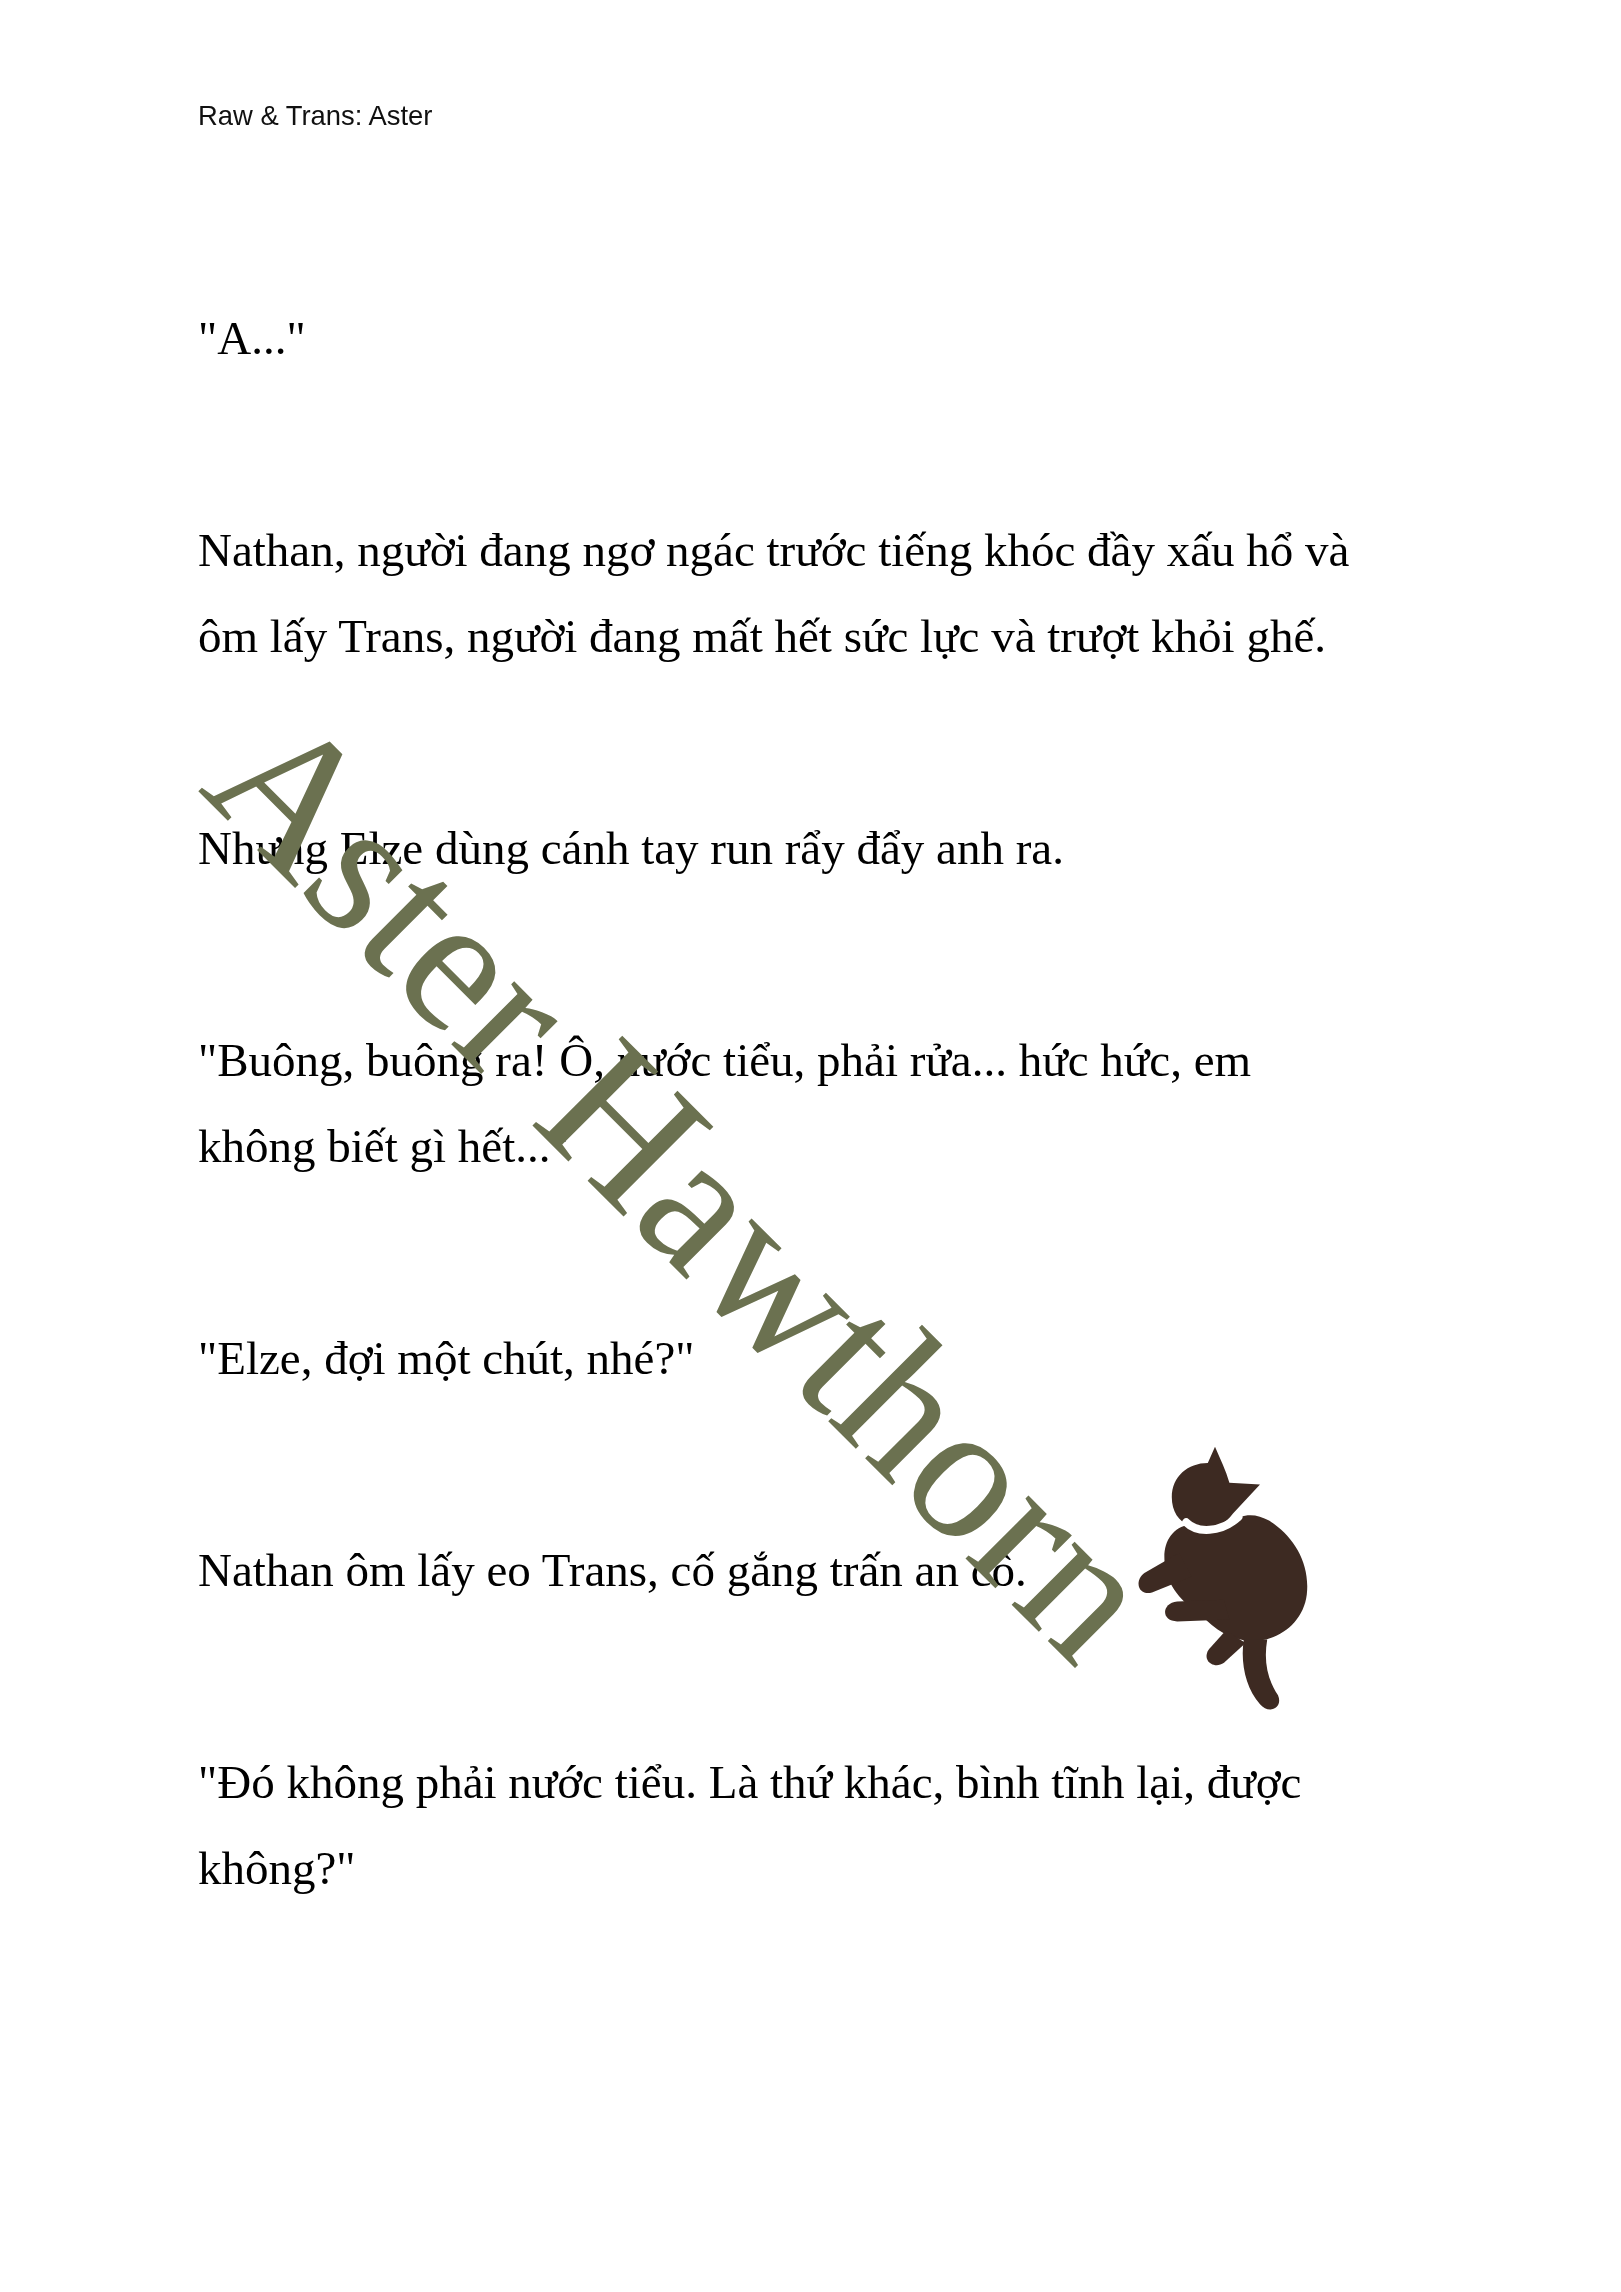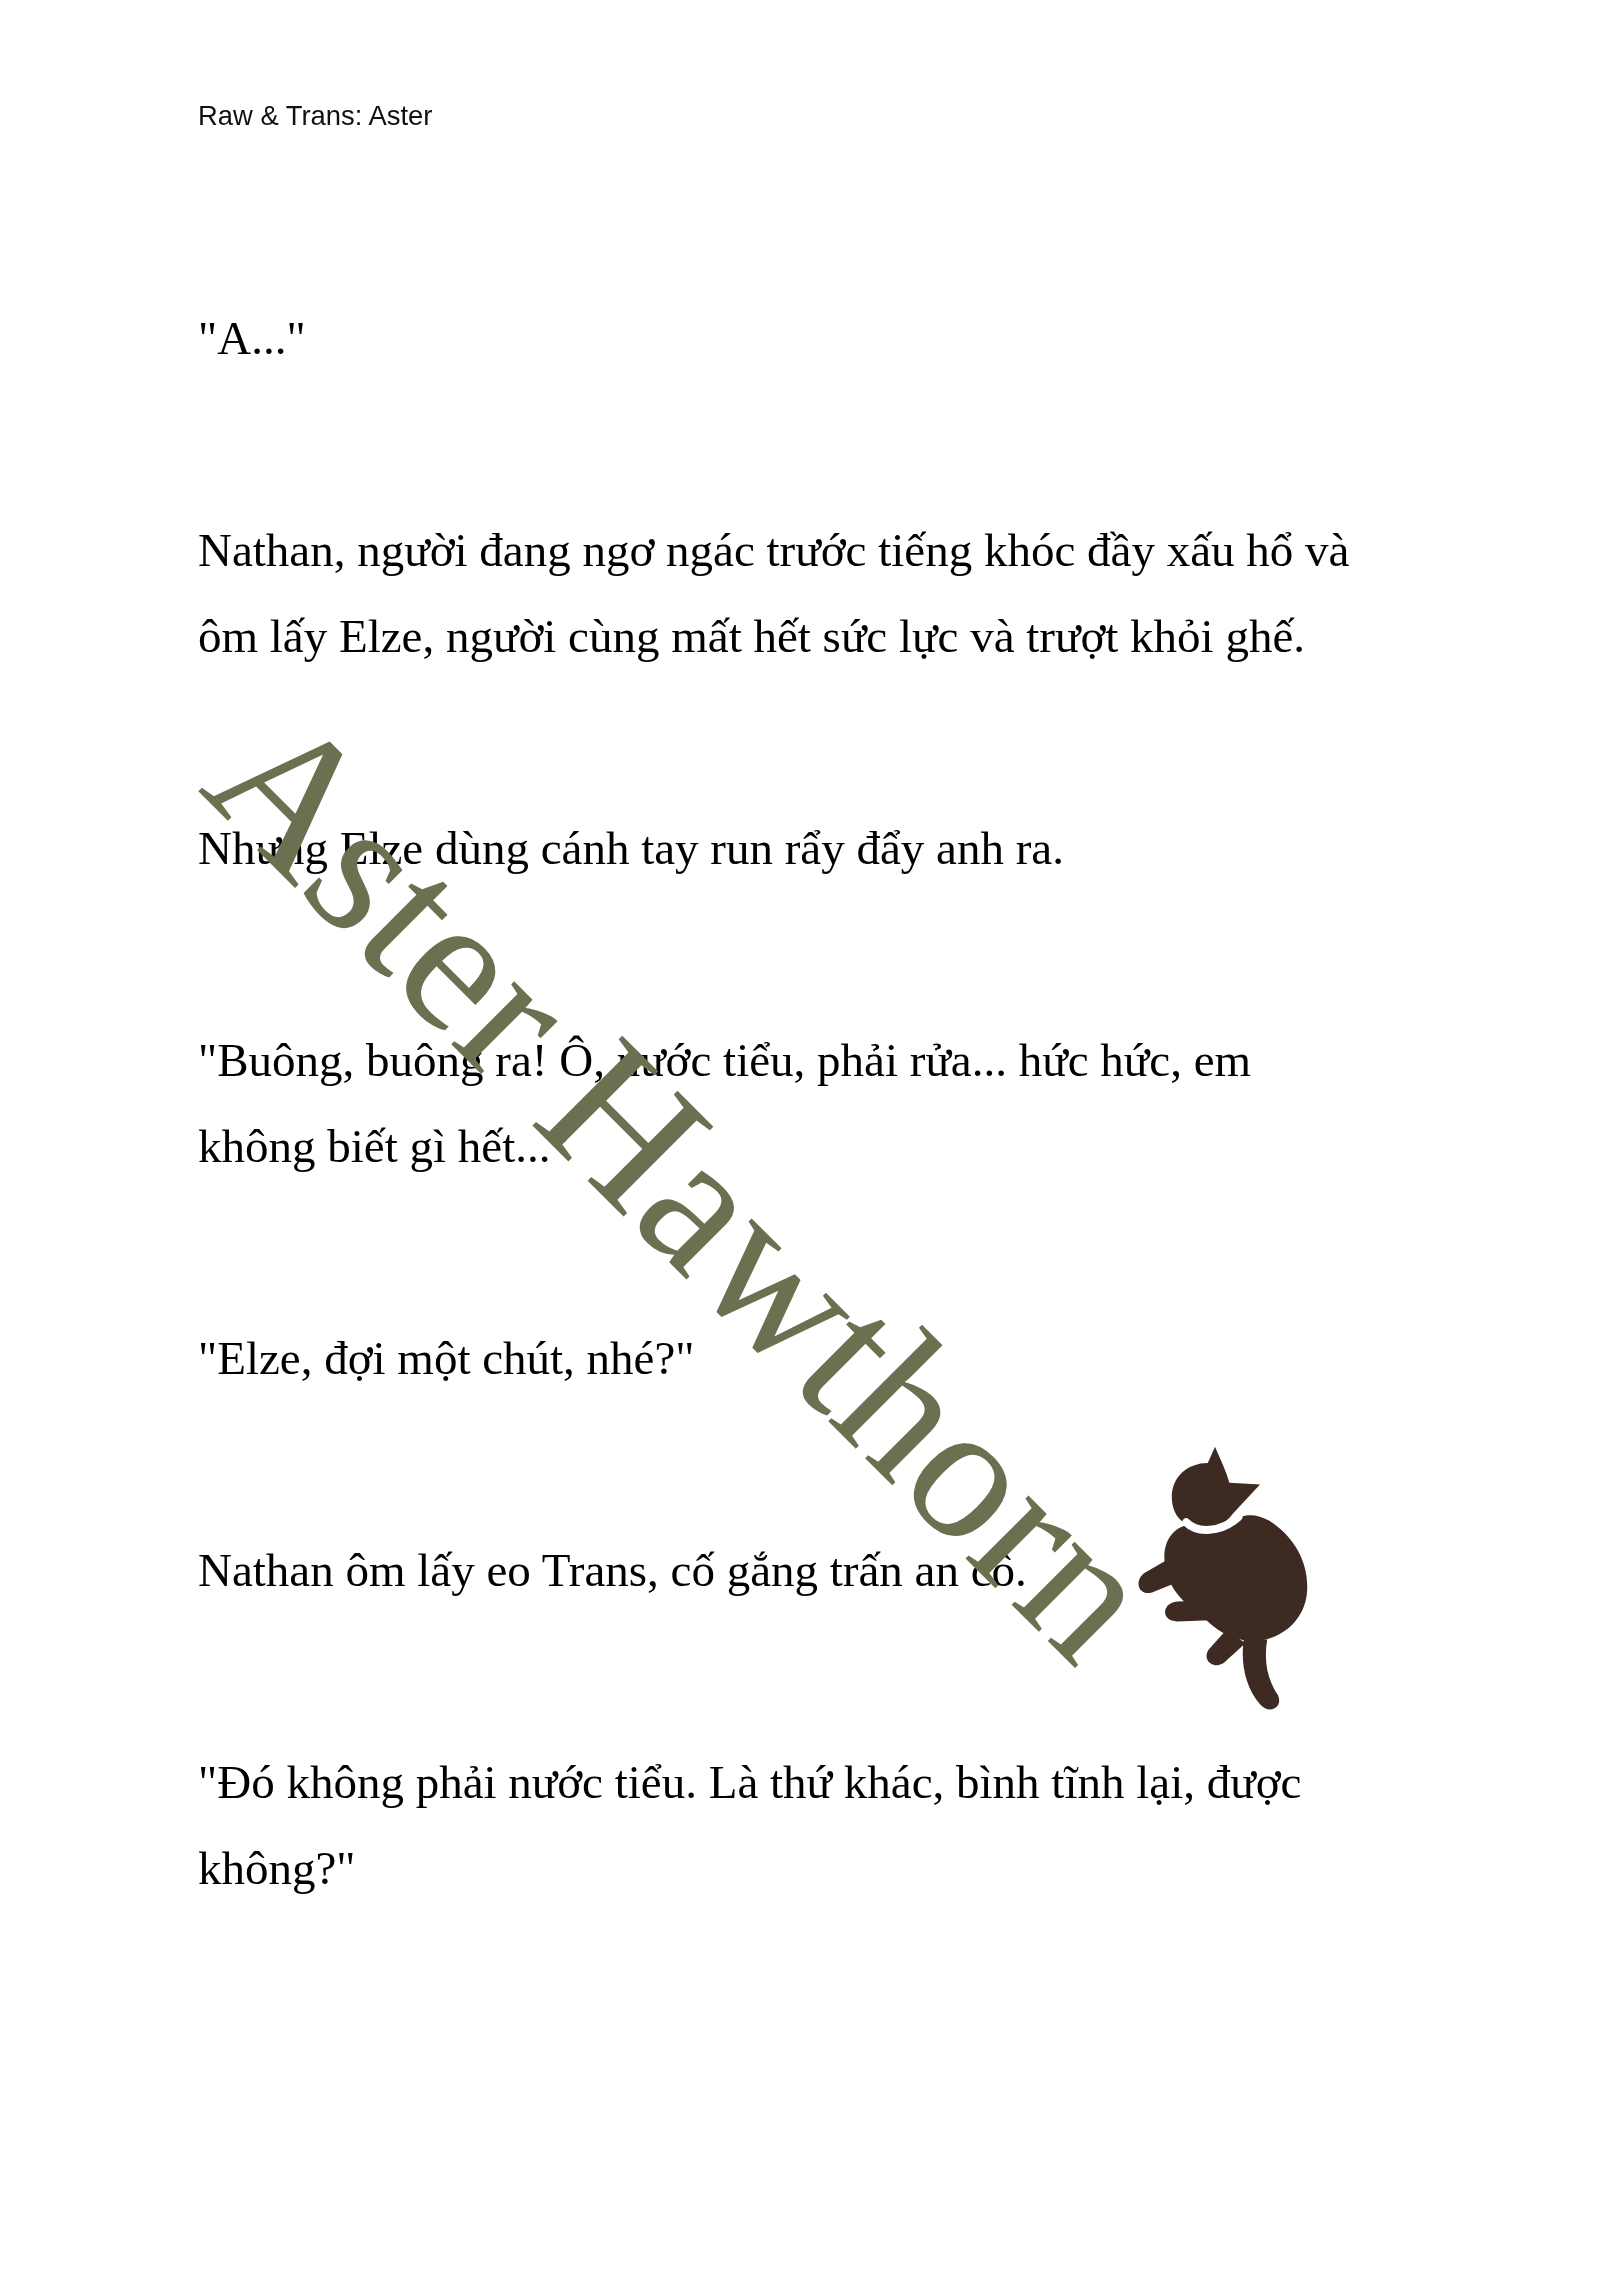--- a/index.html
+++ b/index.html
@@ -33,21 +33,21 @@
 <div class="page">
 
   <div class="header">Raw &amp; Trans: Aster</div>
 
   <div class="body-text">
     <p class="para">
       <span class="ln">"A..."</span>
     </p>
     <p class="para">
       <span class="ln">Nathan, người đang ngơ ngác trước tiếng khóc đầy xấu hổ và</span>
-      <span class="ln">ôm lấy Elze, người cùng mất hết sức lực và trượt khỏi ghế.</span>
+      <span class="ln">ôm lấy Trans, người đang mất hết sức lực và trượt khỏi ghế.</span>
     </p>
     <p class="para">
       <span class="ln">Nhưng Elze dùng cánh tay run rẩy đẩy anh ra.</span>
     </p>
     <p class="para">
       <span class="ln">"Buông, buông ra! Ô, nước tiểu, phải rửa... hức hức, em</span>
       <span class="ln">không biết gì hết..."</span>
     </p>
     <p class="para">
       <span class="ln">"Elze, đợi một chút, nhé?"</span>

